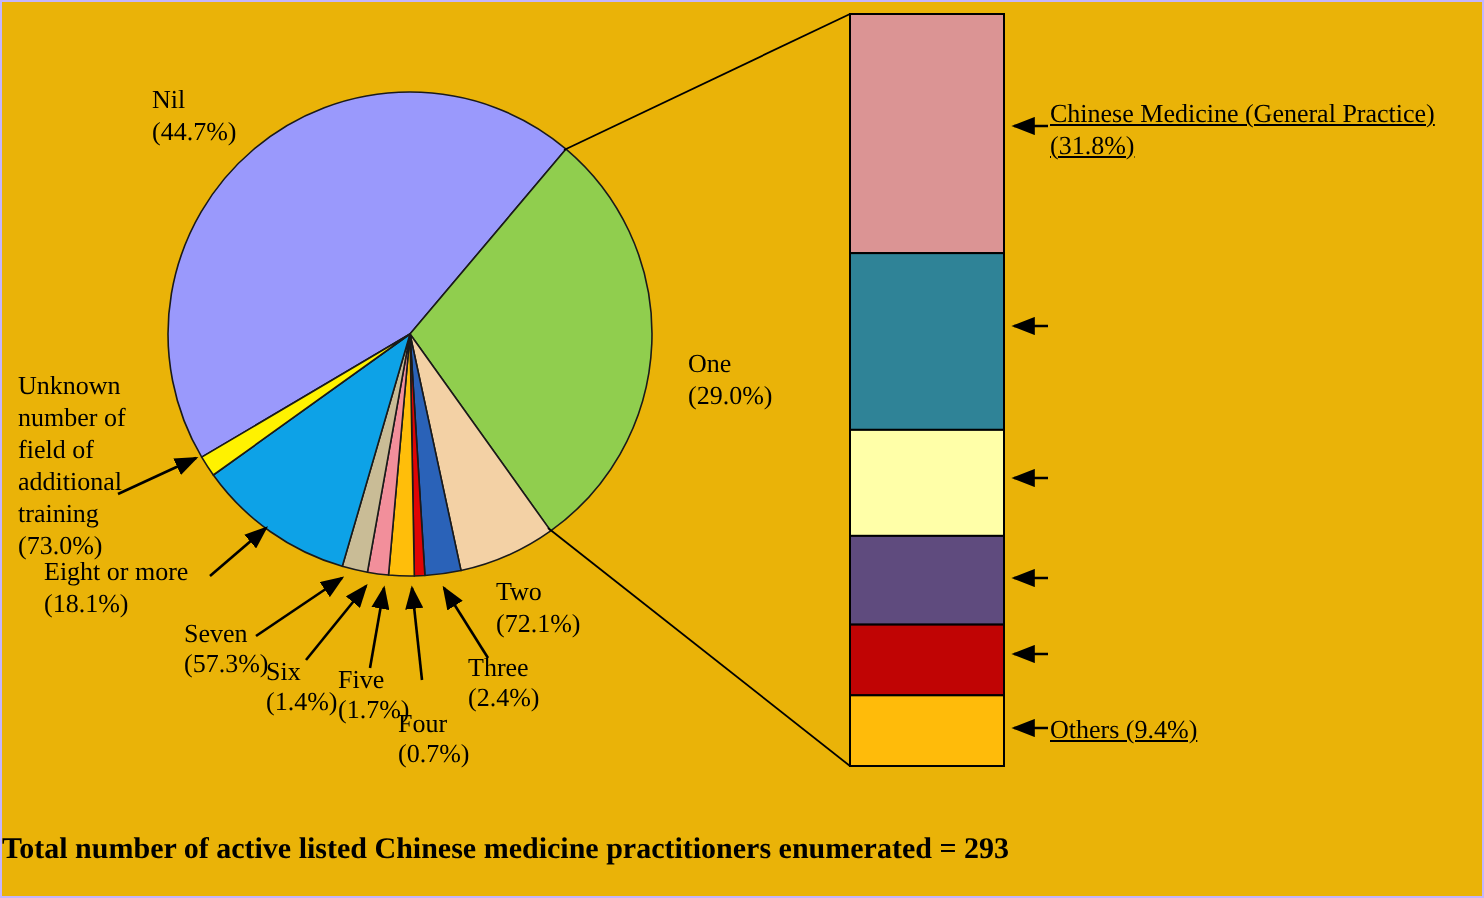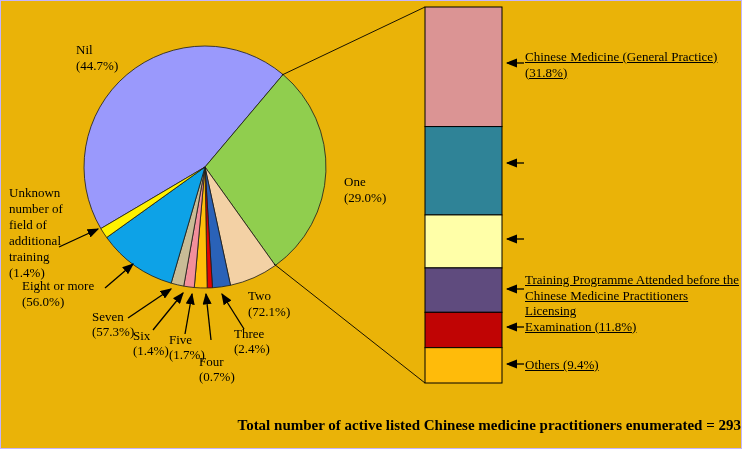--- a/index.html
+++ b/index.html
@@ -25,21 +25,21 @@
     left:524px;
     font-size:13px;
     line-height:15.5px;
     color:#000;
     white-space:pre-line;
     text-decoration:underline;
   }
   #caption{
     position:absolute;
     left:0;top:416px;width:100%;
-    text-align:right;
+    text-align:left;
     font-size:15px;
     font-weight:bold;
     color:#000;
   }
   line,path,rect{shape-rendering:geometricPrecision;}
 </style>
 </head>
 <body>
 
 <div id="canvas">
@@ -106,30 +106,27 @@
 (2.4%)</div>
   <div class="lbl tight" style="left:198px;top:353px">Four
 (0.7%)</div>
   <div class="lbl tight" style="left:168px;top:331px">Five
 (1.7%)</div>
   <div class="lbl tight" style="left:132px;top:327px">Six
 (1.4%)</div>
   <div class="lbl tight" style="left:91px;top:308px">Seven
 (57.3%)</div>
   <div class="lbl" style="left:21px;top:277px">Eight or more
-(56.0%)</div>
+(18.1%)</div>
   <div class="lbl" style="left:8px;top:184px">Unknown
 number of
 field of
 additional
 training
-(1.4%)</div>
+(73.0%)</div>
 
   <div class="barlbl" style="top:48px">Chinese Medicine (General Practice)
 (31.8%)</div>
-  <div class="barlbl" style="top:271px">Training Programme Attended before the
-Chinese Medicine Practitioners Licensing
-Examination (11.8%)</div>
   <div class="barlbl" style="top:356px">Others (9.4%)</div>
 
   <div id="caption">Total number of active listed Chinese medicine practitioners enumerated = 293</div>
 
 </div>
 
 </body></html>

